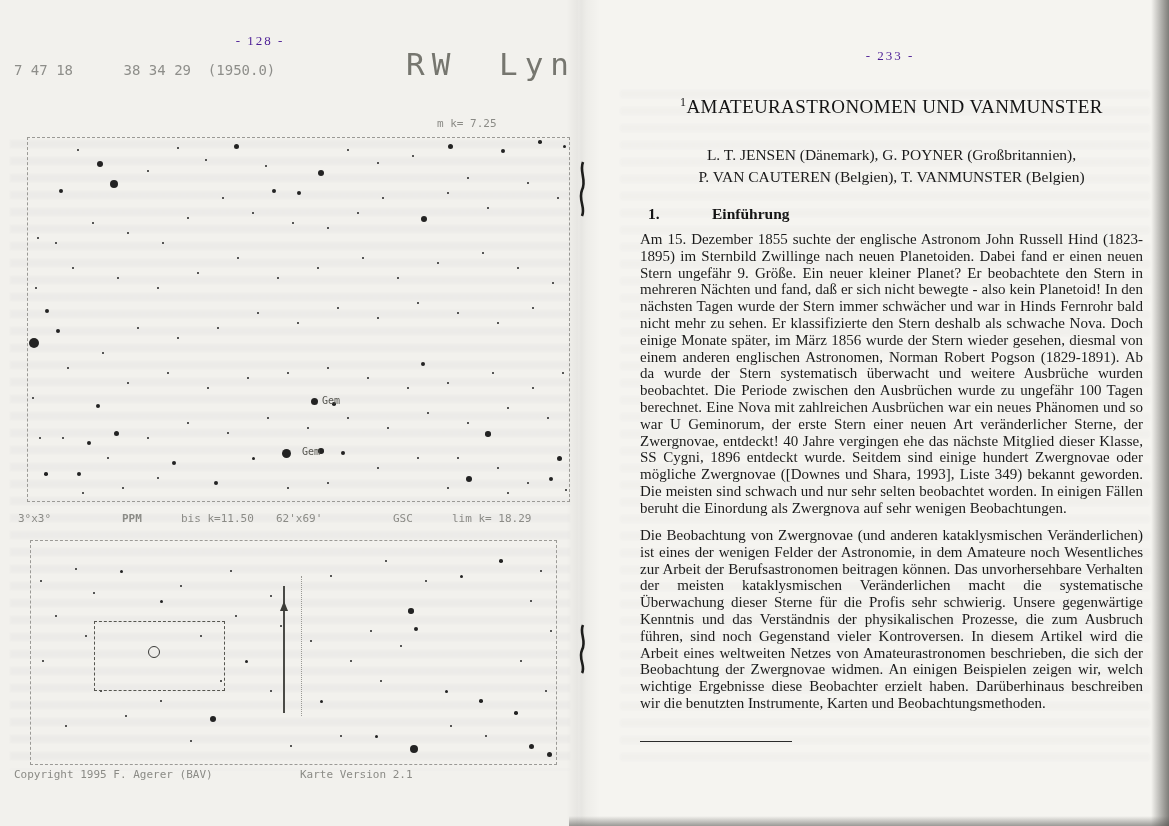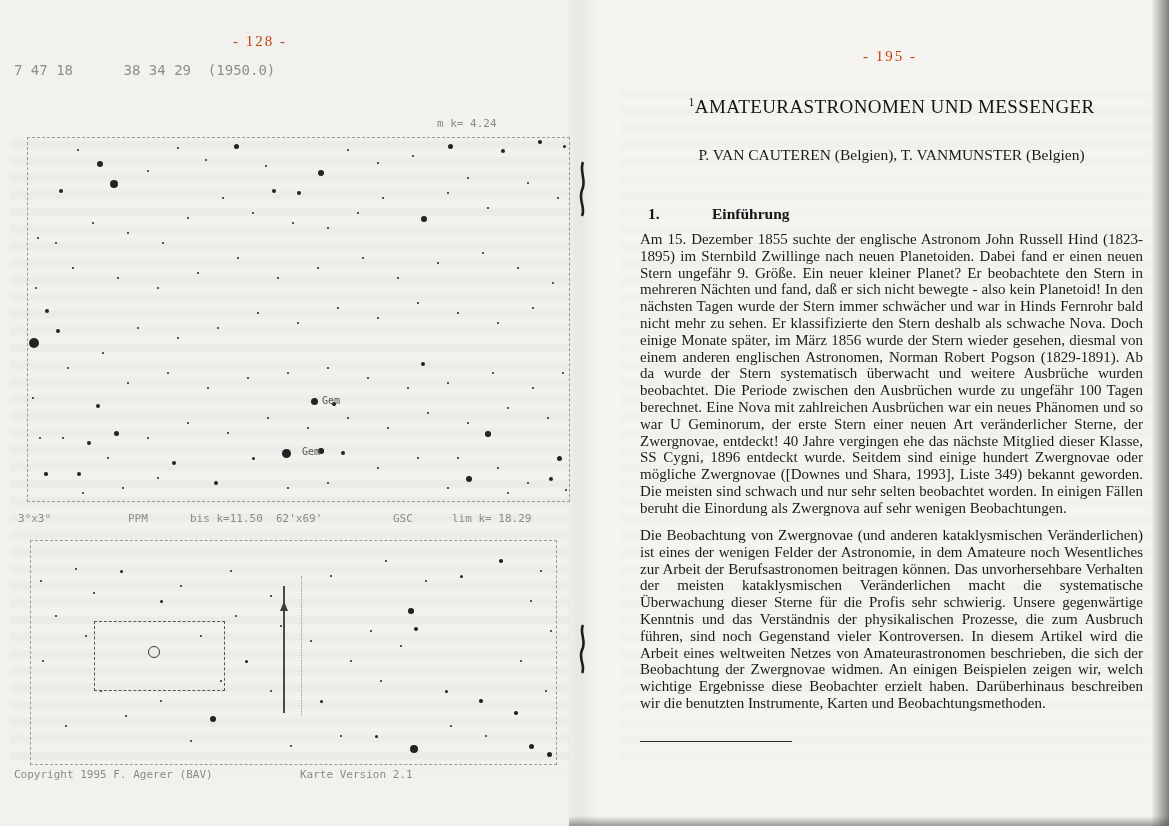--- a/index.html
+++ b/index.html
@@ -15,21 +15,21 @@
     filter:blur(1.1px);opacity:.55;}
   
   .gutter{position:absolute;left:566px;top:0;width:34px;height:826px;
     background:linear-gradient(90deg, rgba(0,0,0,0) 0%, rgba(0,0,0,0.06) 45%, rgba(0,0,0,0.03) 60%, rgba(0,0,0,0) 100%);}
   .edge-right{position:absolute;right:0;top:0;width:18px;height:826px;
     background:linear-gradient(90deg, rgba(0,0,0,0) 0%, #b3b2ae 55%, #7e7d79 100%);}
   .edge-bottom{position:absolute;right:0;bottom:0;width:600px;height:10px;
     background:linear-gradient(0deg, rgba(80,79,76,0.55), rgba(0,0,0,0));}
   
   .dotmatrix{font-family:"DejaVu Sans Mono", monospace;color:#8e8e8a;white-space:pre;}
-  .pageno{font-size:15px;letter-spacing:2px;text-align:center;color:#c2410c;}
+  .pageno{font-size:13px;letter-spacing:2px;text-align:center;color:#4c1d95;}
   .star-title{font-family:"DejaVu Sans Mono", monospace;font-size:31px;color:#76766f;
     letter-spacing:7px;word-spacing:16px;filter:blur(.4px);}
   .chart-box{position:absolute;border:1px dashed #9b9a96;background:transparent;}
   .star{position:absolute;background:#232323;border-radius:50%;}
   .star-label{position:absolute;font-family:"DejaVu Sans Mono", monospace;font-size:10px;color:#55554f;filter:blur(.3px);}
   .var-circle{position:absolute;width:10px;height:10px;border:1.4px solid #3a3a38;border-radius:50%;background:transparent;}
   .crop-rect{position:absolute;border:1px dashed #56564f;}
   .north-line{position:absolute;width:2px;background:#4a4a46;}
   .north-head{position:absolute;width:0;height:0;border-left:4px solid transparent;border-right:4px solid transparent;border-bottom:10px solid #3c3c38;}
   .dotted-vline{position:absolute;width:0;border-left:1px dotted #9a9994;}
@@ -50,21 +50,22 @@
 <body>
 
 <div class="scan">
 
   <div class="page-left">
     <div class="bleed" style="left:10px;top:140px;width:560px;height:630px;"></div>
 
     <div class="abs pageno" style="left:180px;top:33px;width:160px;">- 128 -</div>
 
     <div class="abs dotmatrix" style="left:14px;top:62px;font-size:14px;filter:blur(.4px);">7 47 18      38 34 29  (1950.0)</div>
-    <div class="abs small-mono" style="left:437px;top:117px;filter:blur(.5px);">m k= 4.24</div>
+    <div class="abs star-title" style="left:406px;top:46px;">RW Lyn</div>
+    <div class="abs small-mono" style="left:437px;top:117px;filter:blur(.5px);">m k= 7.25</div>
 
     <div class="chart-box" style="left:27px;top:137px;width:541px;height:363px;">
       <div style="position:absolute;inset:0;text-decoration:underline;">
           <div class="star" style="left: 82px; top: 42px; height: 8px; width: 8px;"></div>
           <div class="star" style="left: 69px; top: 23px; height: 6px; width: 6px;"></div>
           <div class="star" style="left: 31px; top: 51px; height: 4px; width: 4px;"></div>
           <div class="star" style="left: 205.5px; top: 5.5px; height: 5px; width: 5px;"></div>
           <div class="star" style="left: 290px; top: 32px; height: 6px; width: 6px;"></div>
           <div class="star" style="left: 244px; top: 51px; height: 4px; width: 4px;"></div>
           <div class="star" style="left: 269px; top: 53px; height: 4px; width: 4px;"></div>
@@ -185,22 +186,22 @@
           <div class="star" style="left: 8.8px; top: 98.8px; height: 2.4px; width: 2.4px;"></div>
           <div class="star" style="left: 7px; top: 149px; height: 2px; width: 2px;"></div>
           <div class="star" style="left: 3.7px; top: 258.7px; height: 2.6px; width: 2.6px;"></div>
           <div class="star" style="left: 11px; top: 299px; height: 2px; width: 2px;"></div>
           <span class="star-label" style="left: 294px; top: 257px;">Gem</span>
           <span class="star-label" style="left: 274px; top: 308px;">Gem</span>
         </div>
     </div>
 
     <div class="abs divider-label" style="left:18px;top:512px;">3°x3°</div>
-    <div class="abs divider-label" style="left:128px;top:512px;">PPM</div>
-    <div class="abs divider-label" style="left:190px;top:512px;">bis k=11.50</div>
+    <div class="abs divider-label" style="left:122px;top:512px;font-weight:bold;">PPM</div>
+    <div class="abs divider-label" style="left:181px;top:512px;">bis k=11.50</div>
     <div class="abs divider-label" style="left:276px;top:512px;">62'x69'</div>
     <div class="abs divider-label" style="left:393px;top:512px;">GSC</div>
     <div class="abs divider-label" style="left:452px;top:512px;">lim k= 18.29</div>
 
     <div class="chart-box" style="left:30px;top:540px;width:525px;height:223px;">
       <div style="position:absolute;inset:0;">
           <div class="star" style="left: 43.8px; top: 26.8px; height: 2.4px; width: 2.4px;"></div>
           <div class="star" style="left: 88.5px; top: 28.5px; height: 3px; width: 3px;"></div>
           <div class="star" style="left: 62px; top: 51px; height: 2px; width: 2px;"></div>
           <div class="star" style="left: 128.5px; top: 58.5px; height: 3px; width: 3px;"></div>
@@ -260,27 +261,28 @@
       <div class="dotted-vline" style="left:270px;top:35px;height:140px;"></div>
     </div>
 
     <div class="abs small-mono" style="left:14px;top:768px;filter:blur(.4px);">Copyright 1995 F. Agerer (BAV)</div>
     <div class="abs small-mono" style="left:300px;top:768px;filter:blur(.4px);">Karte Version 2.1</div>
   </div>
 
   <div class="page-right"></div>
   <div class="bleed" style="left:620px;top:90px;width:530px;height:680px;opacity:.35;"></div>
 
-  <div class="abs pageno" style="left:810px;top:48px;width:160px;">- 195 -</div>
+  <div class="abs pageno" style="left:810px;top:48px;width:160px;">- 233 -</div>
 
   <div class="abs col title" style="top:95px;">
-    <sup>1</sup><span>AMATEURASTRONOMEN UND MESSENGER</span>
+    <sup>1</sup><span>AMATEURASTRONOMEN UND VANMUNSTER</span>
   </div>
 
   <div class="abs col authors" style="top:144px;">
+    <div>L. T. JENSEN (Dänemark), G. POYNER (Großbritannien),</div>
     <div>P. VAN CAUTEREN (Belgien), T. VANMUNSTER (Belgien)</div>
   </div>
 
   <div class="abs heading" style="left:648px;top:205px;">1.</div>
   <div class="abs heading" style="left:712px;top:205px;">Einführung</div>
 
   <div class="abs col body-par" style="top:231px;">Am 15. Dezember 1855 suchte der englische Astronom John Russell Hind (1823-1895) im Sternbild Zwillinge nach neuen Planetoiden. Dabei fand er einen neuen Stern ungefähr 9. Größe. Ein neuer kleiner Planet? Er beobachtete den Stern in mehreren Nächten und fand, daß er sich nicht bewegte - also kein Planetoid! In den nächsten Tagen wurde der Stern immer schwächer und war in Hinds Fernrohr bald nicht mehr zu sehen. Er klassifizierte den Stern deshalb als schwache Nova. Doch einige Monate später, im März 1856 wurde der Stern wieder gesehen, diesmal von einem anderen englischen Astronomen, Norman Robert Pogson (1829-1891). Ab da wurde der Stern systematisch überwacht und weitere Ausbrüche wurden beobachtet. Die Periode zwischen den Ausbrüchen wurde zu ungefähr 100 Tagen berechnet. Eine Nova mit zahlreichen Ausbrüchen war ein neues Phänomen und so war U Geminorum, der erste Stern einer neuen Art veränderlicher Sterne, der Zwergnovae, entdeckt! 40 Jahre vergingen ehe das nächste Mitglied dieser Klasse, SS Cygni, 1896 entdeckt wurde. Seitdem sind einige hundert Zwergnovae oder mögliche Zwergnovae ([Downes und Shara, 1993], Liste 349) bekannt geworden. Die meisten sind schwach und nur sehr selten beobachtet worden. In einigen Fällen beruht die Einordung als Zwergnova auf sehr wenigen Beobachtungen.</div>
   <div class="abs col body-par" style="top:527px;">Die Beobachtung von Zwergnovae (und anderen kataklysmischen Veränderlichen) ist eines der wenigen Felder der Astronomie, in dem Amateure noch Wesentliches zur Arbeit der Berufsastronomen beitragen können. Das unvorhersehbare Verhalten der meisten kataklysmischen Veränderlichen macht die systematische Überwachung dieser Sterne für die Profis sehr schwierig. Unsere gegenwärtige Kenntnis und das Verständnis der physikalischen Prozesse, die zum Ausbruch führen, sind noch Gegenstand vieler Kontroversen. In diesem Artikel wird die Arbeit eines weltweiten Netzes von Amateurastronomen beschrieben, die sich der Beobachtung der Zwergnovae widmen. An einigen Beispielen zeigen wir, welch wichtige Ergebnisse diese Beobachter erzielt haben. Darüberhinaus beschreiben wir die benutzten Instrumente, Karten und Beobachtungsmethoden.</div>
 
   <div class="fnote-rule" style="top:741px;"></div>

